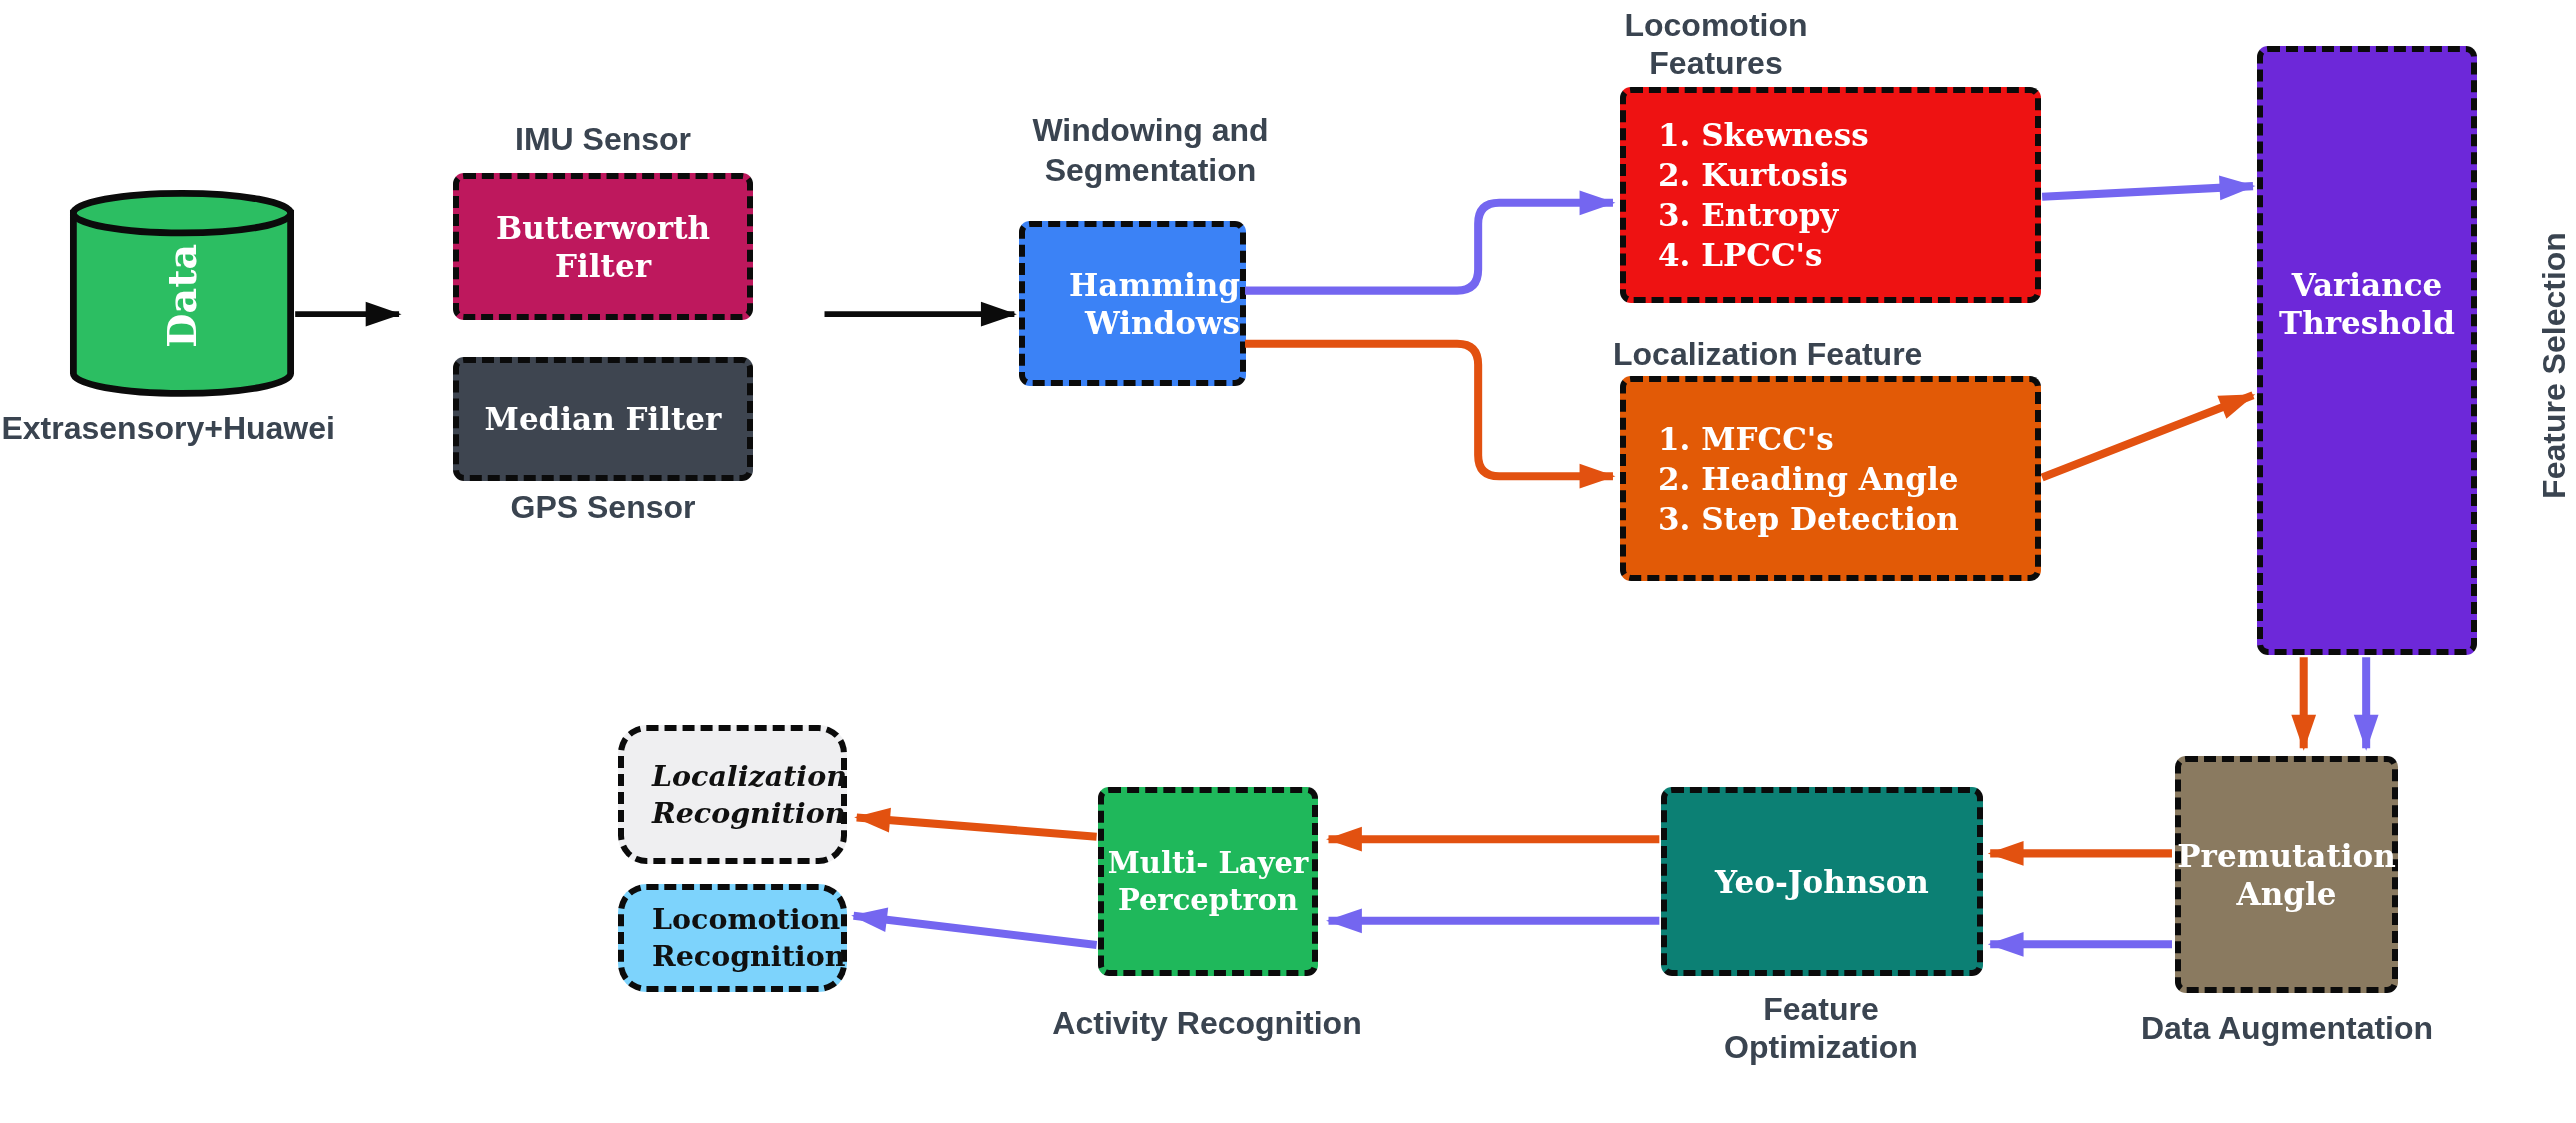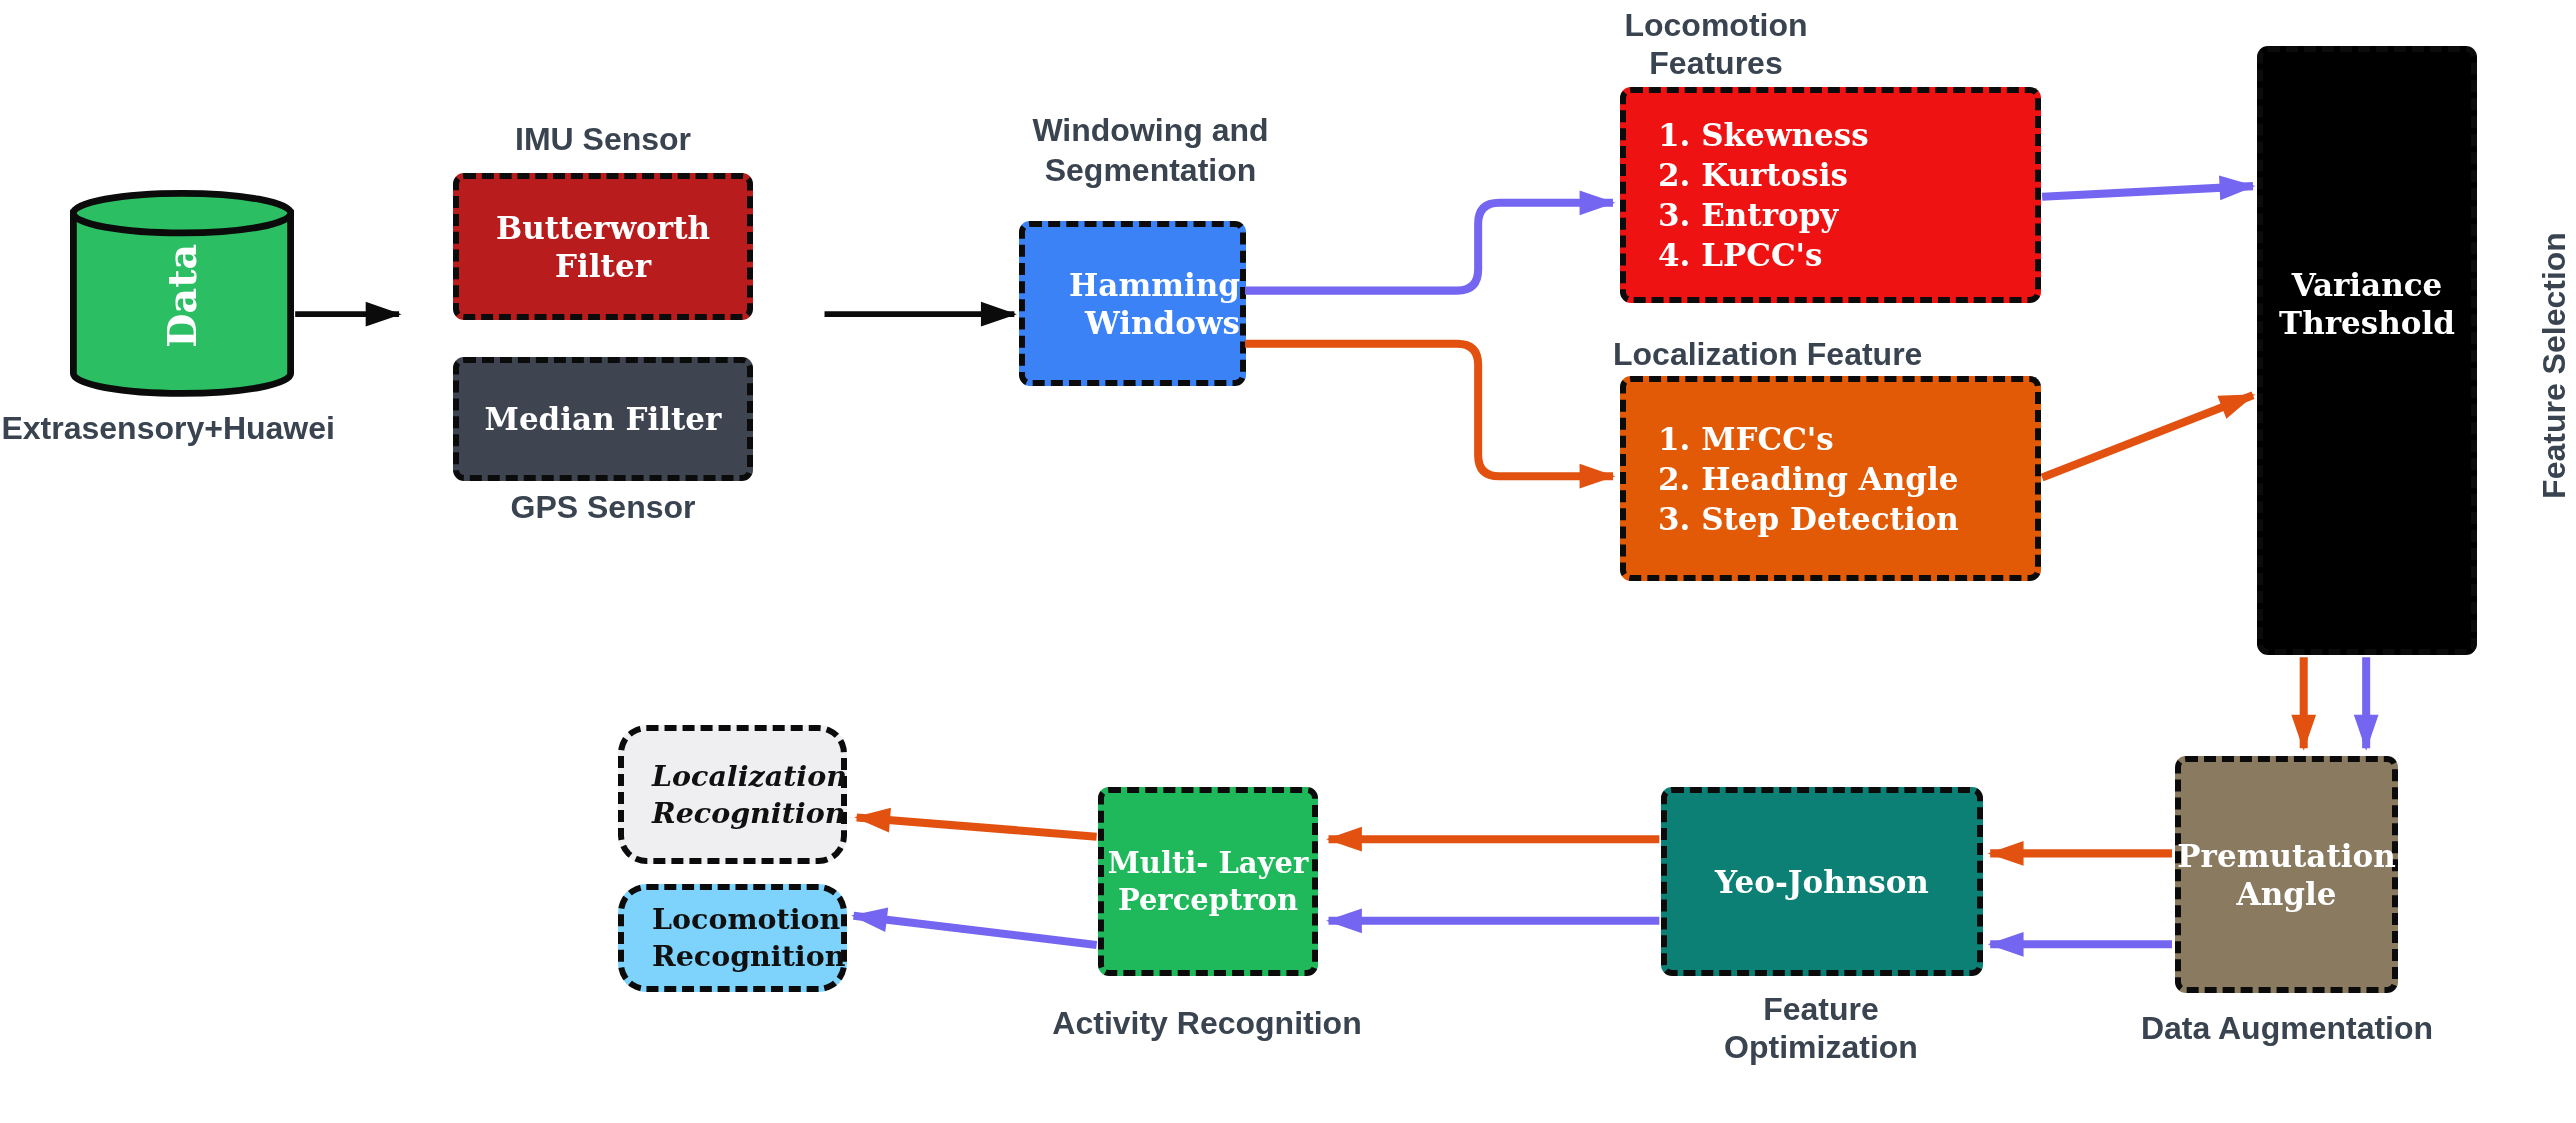--- a/index.html
+++ b/index.html
@@ -67,21 +67,21 @@
   </svg>
 
   <svg class="cyl" width="230" height="216" viewBox="0 0 372 350" xmlns="http://www.w3.org/2000/svg">
     <path class="cyl-shape" d="M10,44 L10,304 A176,32 0 0 0 362,304 L362,44 Z"></path>
     <ellipse class="cyl-shape" cx="186" cy="44" rx="176" ry="32"></ellipse>
     <text class="cyl-label" x="186" y="178" text-anchor="middle" dominant-baseline="central" transform="rotate(-90 186 178)">Data</text>
   </svg>
   <div class="lbl nowrap" style="left:1.2px;top:408px;width:334px;">Extrasensory+Huawei</div>
 
   <div class="lbl" style="left:453px;top:119px;width:300px;">IMU Sensor</div>
-  <div class="box" style="left: 453px; top: 173px; width: 300px; height: 147px; padding: 0px 11px; background-color: #b91c1c;">Butterworth Filter</div>
+  <div class="box" style="left: 453px; top: 173px; width: 300px; height: 147px; padding: 0px 11px; background-color: #be185d;">Butterworth Filter</div>
   <div class="box" style="left: 453px; top: 357px; width: 300px; height: 124px; background-color: rgb(62, 69, 80);">Median Filter</div>
   <div class="lbl" style="left:453px;top:487px;width:300px;">GPS Sensor</div>
 
   <div class="lbl" style="left:996px;top:110px;width:309px;">Windowing and Segmentation</div>
   <div class="box" style="left: 1019px; top: 221px; width: 227px; height: 165px; background-color: #3b82f6; text-align: right;">Hamming Windows</div>
 
   <div class="lbl" style="left:1620px;top:6.2px;width:192px;line-height:38px;">Locomotion Features</div>
   <div class="box listbox" style="left: 1620px; top: 87px; width: 421px; height: 216px; background-color: rgb(238, 18, 18);">
     <ul>
       <li>1. Skewness</li>
@@ -93,21 +93,21 @@
 
   <div class="lbl left" style="left:1613px;top:334px;width:445px;">Localization Feature</div>
   <div class="box listbox" style="left: 1620px; top: 376px; width: 421px; height: 205px; background-color: rgb(226, 90, 6);">
     <ul>
       <li>1. MFCC's</li>
       <li>2. Heading Angle</li>
       <li>3. Step Detection</li>
     </ul>
   </div>
 
-  <div class="box" style="left: 2257px; top: 46px; width: 220px; height: 609px; padding-bottom: 93px; background-color: #000000;">Variance Threshold</div>
+  <div class="box" style="left: 2257px; top: 46px; width: 220px; height: 609px; padding-bottom: 93px; background-color: #6d28d9;">Variance Threshold</div>
   <div class="lbl nowrap" style="left:2402px;top:348px;width:299px;height:35px;transform:rotate(-90deg);">Feature Selection</div>
 
   <div class="box" style="left: 2175px; top: 756px; width: 223px; height: 237px; background-color: rgb(138, 122, 96);">Premutation Angle</div>
   <div class="lbl nowrap" style="left:2126px;top:1008px;width:322px;">Data Augmentation</div>
 
   <div class="box" style="left: 1661px; top: 787px; width: 322px; height: 189px; background-color: rgb(12, 128, 116);">Yeo-Johnson</div>
   <div class="lbl" style="left:1722px;top:990px;width:198px;line-height:38px;">Feature Optimization</div>
 
   <div class="box" style="left: 1098px; top: 787px; width: 220px; height: 189px; font-size: 29px; line-height: 37px; background-color: rgb(31, 184, 91);">Multi- Layer Perceptron</div>
   <div class="lbl nowrap" style="left:1046px;top:1003px;width:322px;">Activity Recognition</div>

